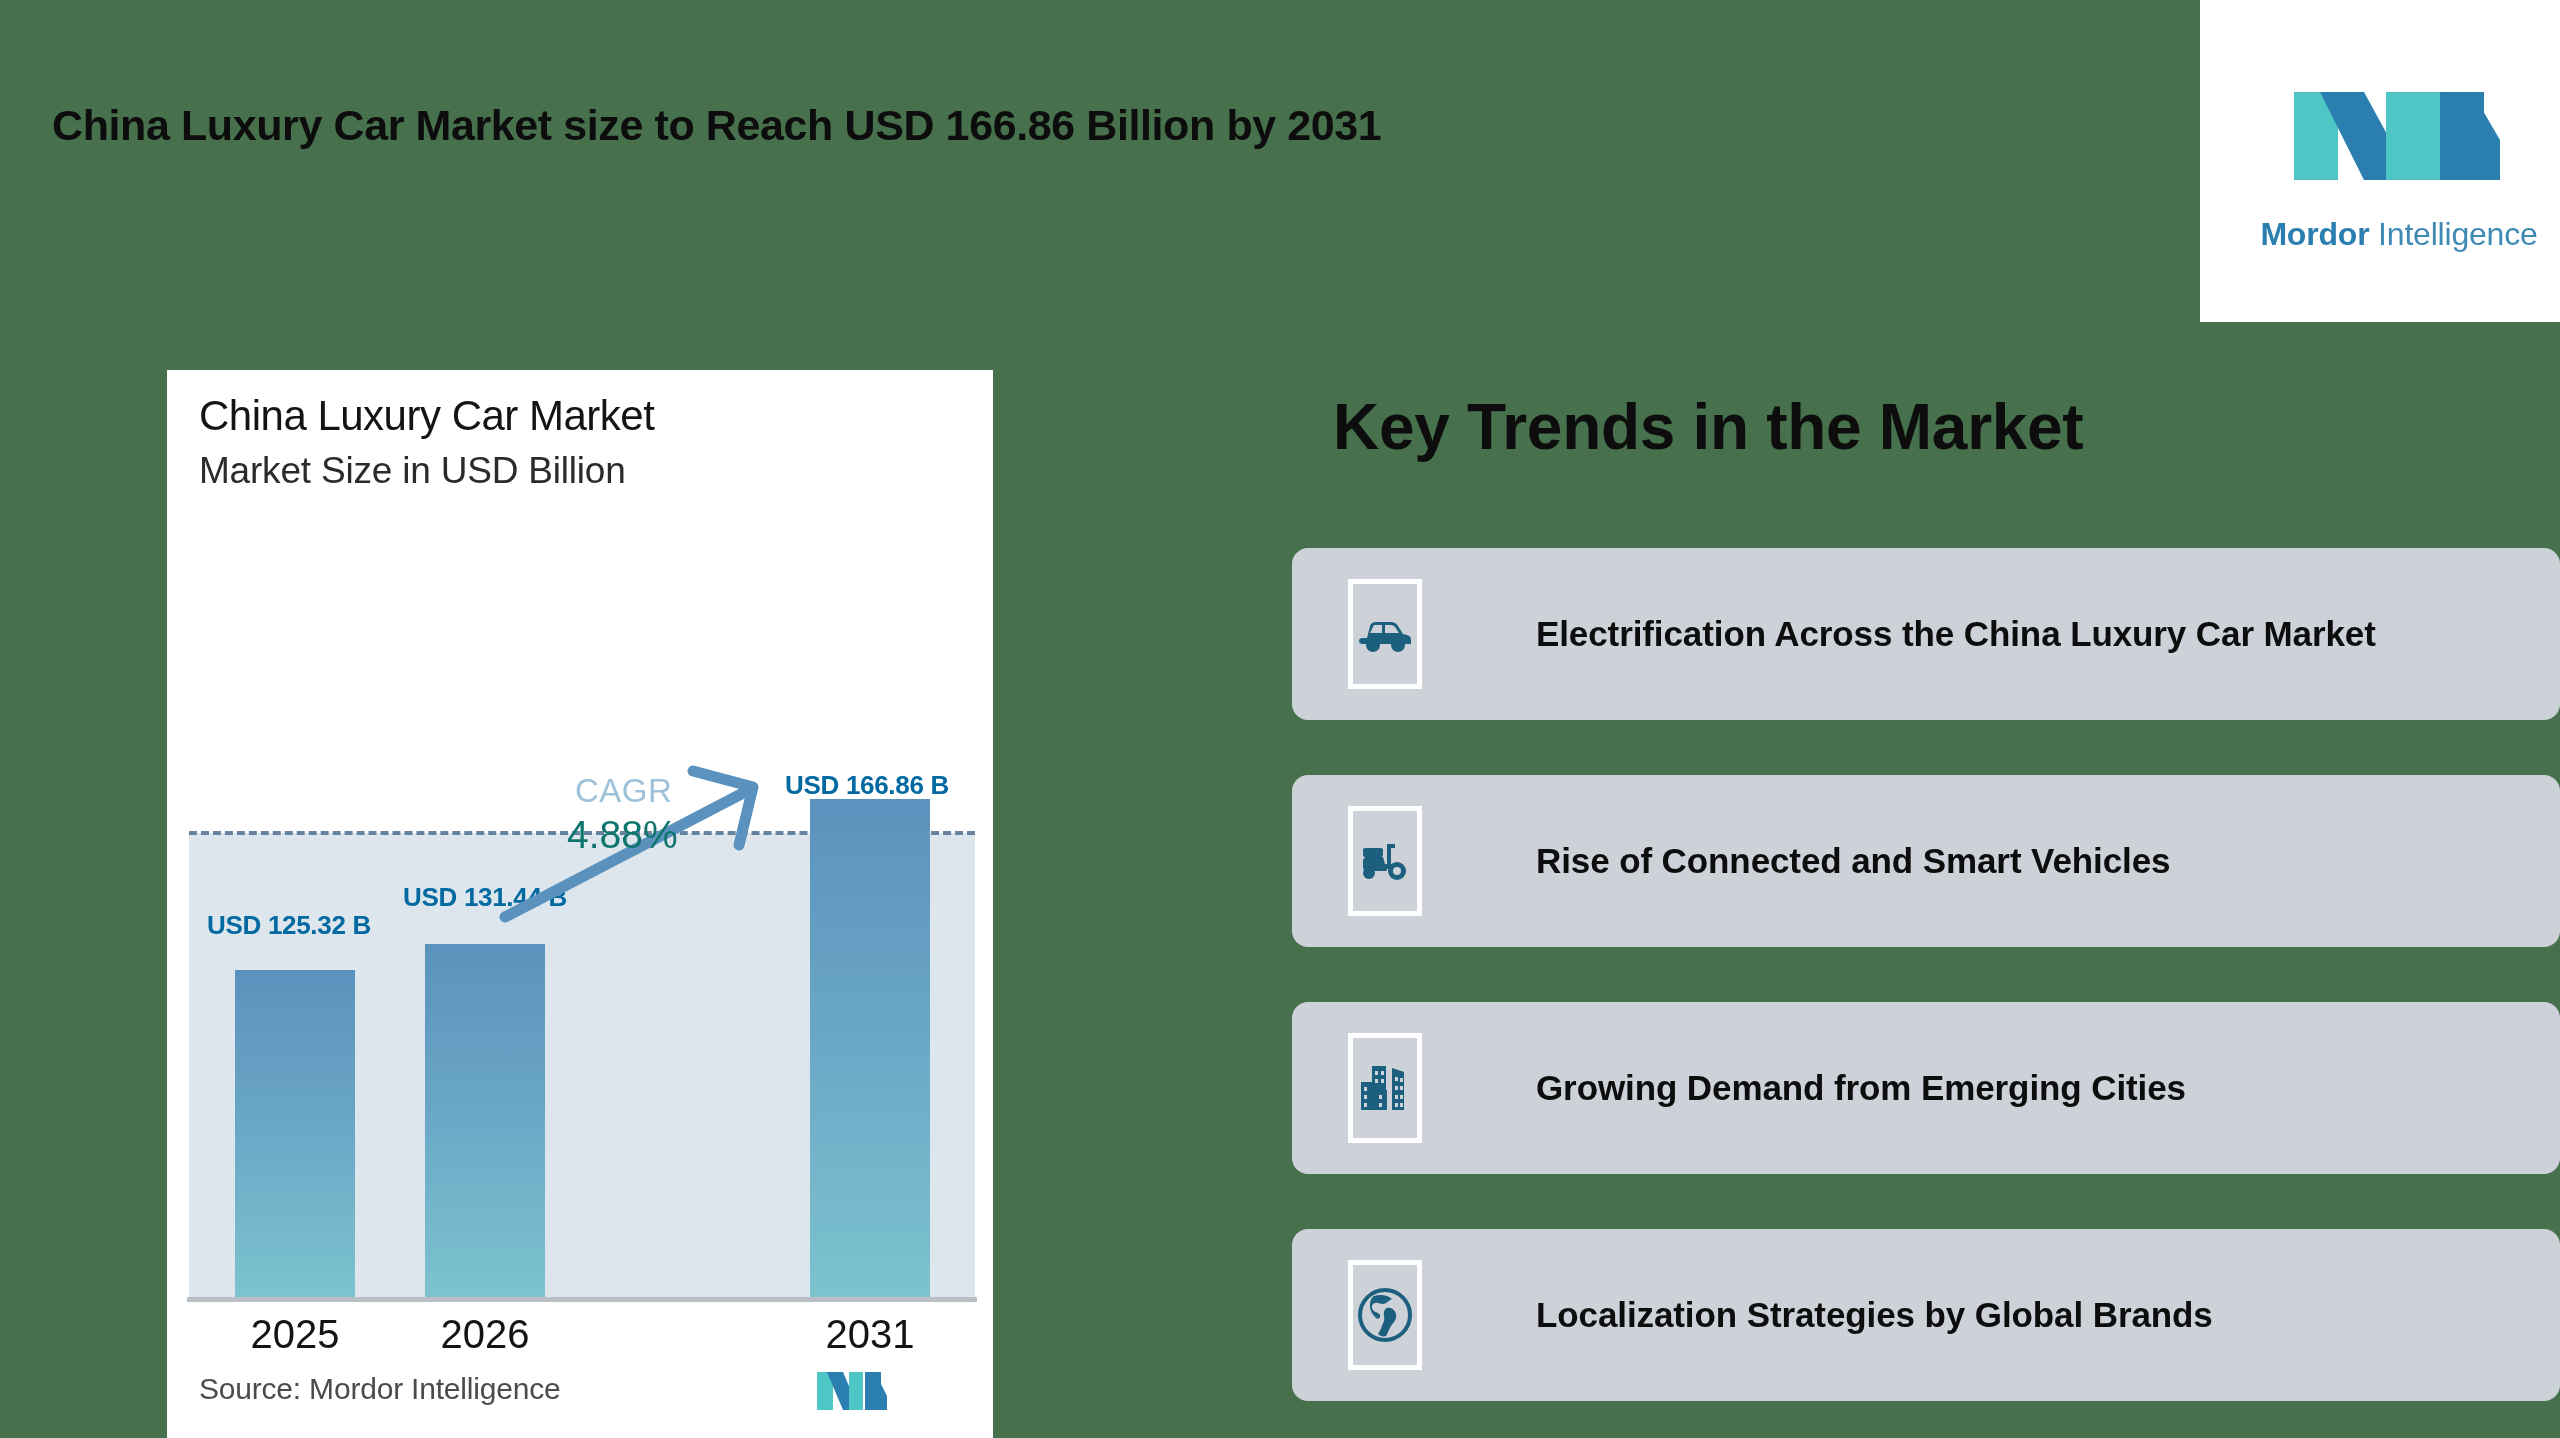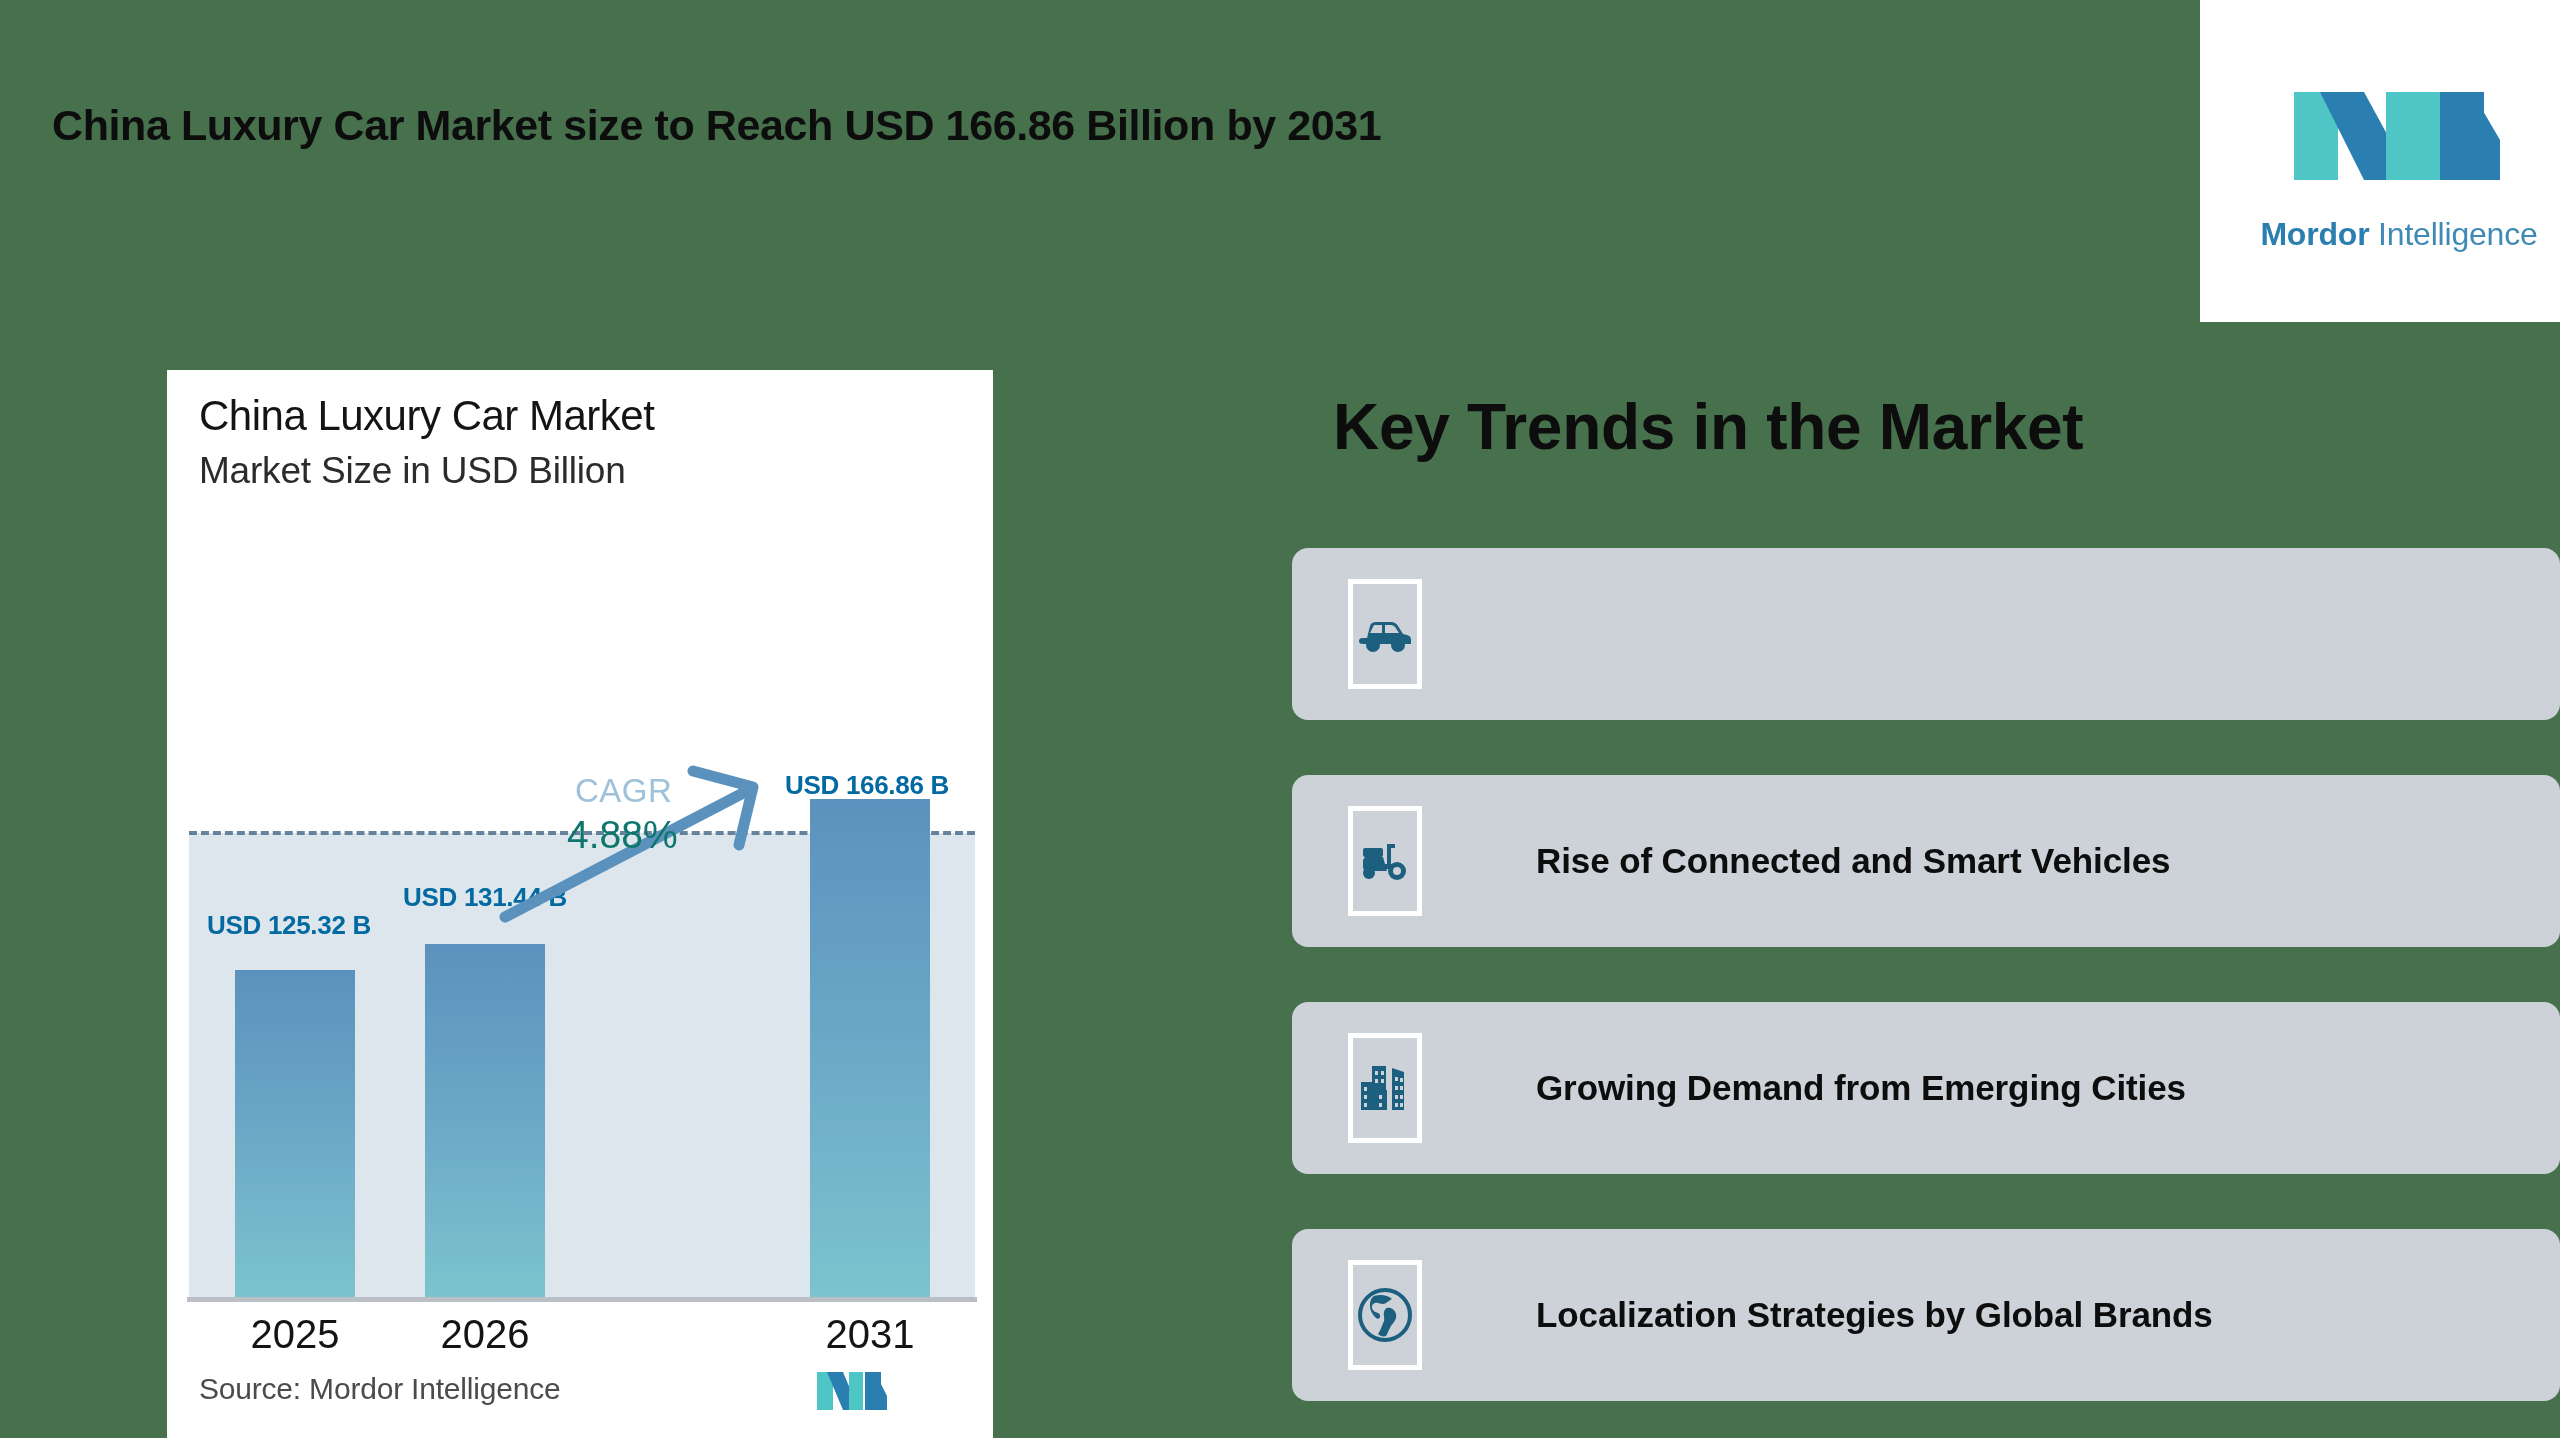--- a/index.html
+++ b/index.html
@@ -302,20 +302,21 @@
 <div class="trend-card c1">
   <div class="icon-frame">
     <svg width="56" height="40" viewBox="0 0 56 40">
       <path d="M6 24 L10 24 L13 12 C14 9 16 8 19 8 L34 8 C37 8 39 9 41 12 L46 20 L50 21 C53 22 54 23 54 26 L54 30 L6 30 C3 30 2 29 2 27 C2 25 3 24 6 24 Z" fill="#1d5f7f"></path>
       <path d="M17 11 L25 11 L25 19 L13 19 Z" fill="#ccd2d8"></path>
       <path d="M28 11 L34 11 C36 11 37 12 38 13 L42 19 L28 19 Z" fill="#ccd2d8"></path>
       <circle cx="16" cy="31" r="7" fill="#1d5f7f"></circle>
       <circle cx="41" cy="31" r="7" fill="#1d5f7f"></circle>
     </svg>
   </div>
+  <div class="trend-label">Electrification Across the China Luxury Car Market</div>
 </div>
 
 <div class="trend-card c2">
   <div class="icon-frame">
     <svg width="56" height="42" viewBox="0 0 56 42">
       <rect x="6" y="8" width="20" height="9" rx="2" fill="#1d5f7f"></rect>
       <path d="M8 17 L26 17 L30 31 L10 31 C7 31 6 29 6 26 L6 20 Z" fill="#1d5f7f"></path>
       <path d="M30 4 L38 4 L38 8 L34 8 L34 26 L30 26 Z" fill="#1d5f7f"></path>
       <path d="M26 24 L40 24 L40 29 L28 29 Z" fill="#1d5f7f"></path>
       <circle cx="12" cy="33" r="6" fill="#1d5f7f"></circle>

